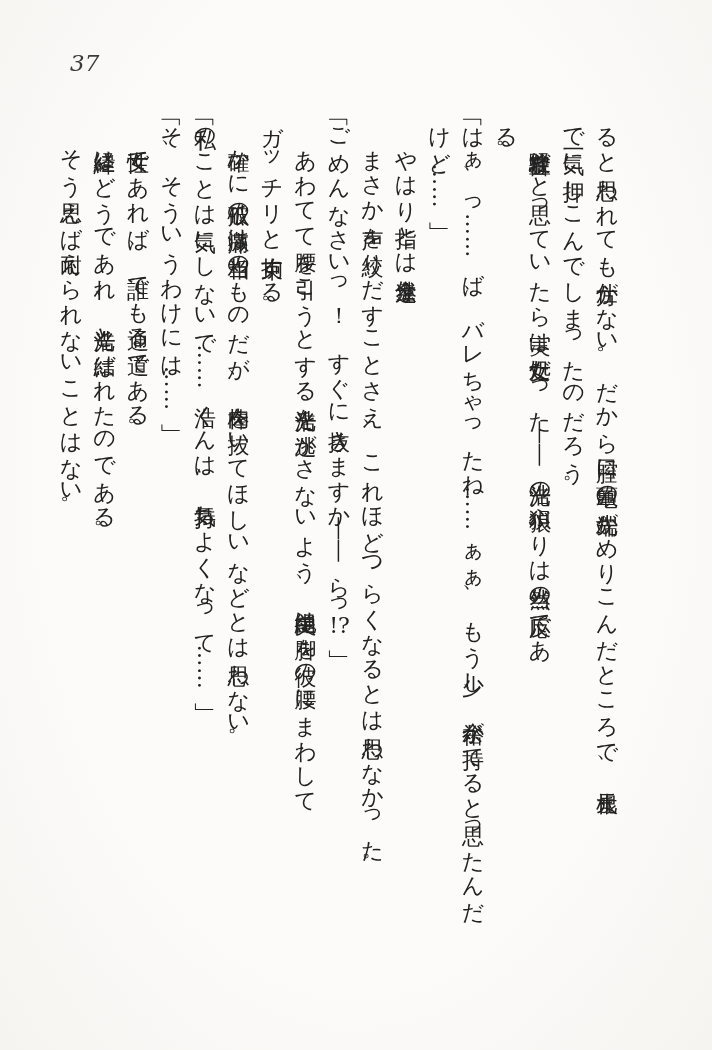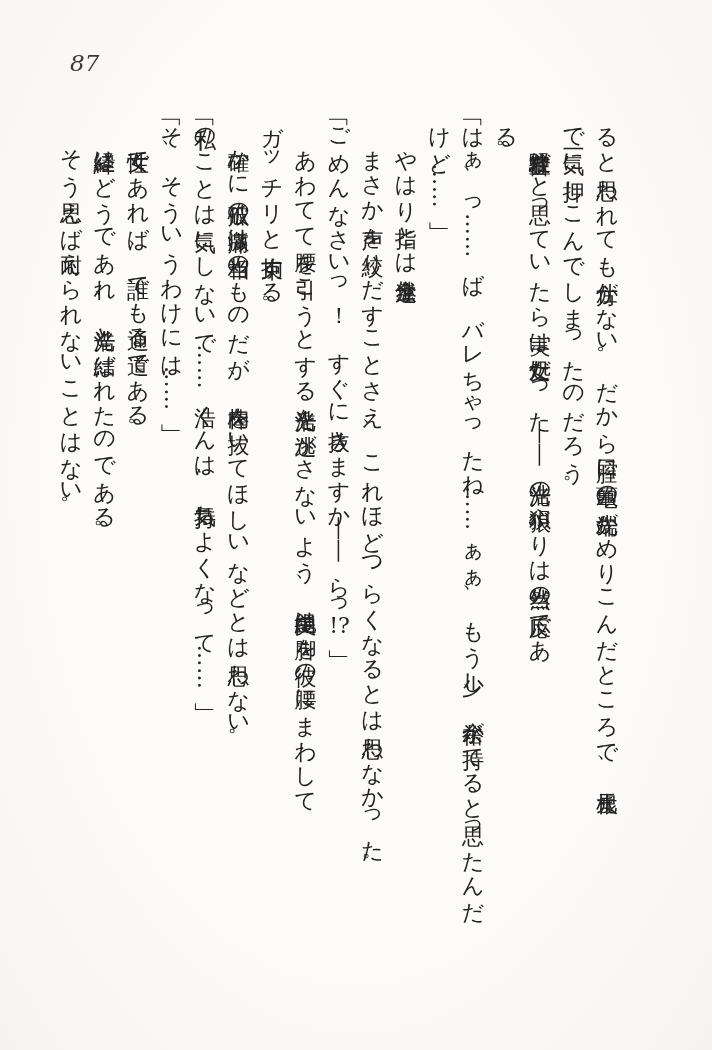--- a/index.html
+++ b/index.html
@@ -45,21 +45,21 @@
   }
   .tcy {
     text-combine-upright: all;
     -webkit-text-combine: horizontal;
   }
 </style>
 </head>
 <body>
 
 <div class="page">
-  <div class="page-number">87</div>
+  <div class="page-number">37</div>
 
   <div class="text-block">
       <div class="line"><span>ると思われても仕方がない。だから膣口に亀頭の先端がめりこんだところで、根元ま</span></div>
       <div class="line"><span>で一気に押しこんでしまったのだろう。</span></div>
       <div class="line"><span>　経験豊富だと思っていたら実は処女だった――浩光の狼狽ぶりは当然の反応であ</span></div>
       <div class="line"><span>る。</span></div>
       <div class="line"><span>「はぁ、っ……ば、バレちゃったね……ぁぁ、もう少し、余裕が持てると思ったんだ</span></div>
       <div class="line"><span>けど……」</span></div>
       <div class="line"><span>　やはり指とは全然違う。</span></div>
       <div class="line"><span>　まさか声を絞りだすことさえ、これほどつらくなるとは思わなかった。</span></div>

